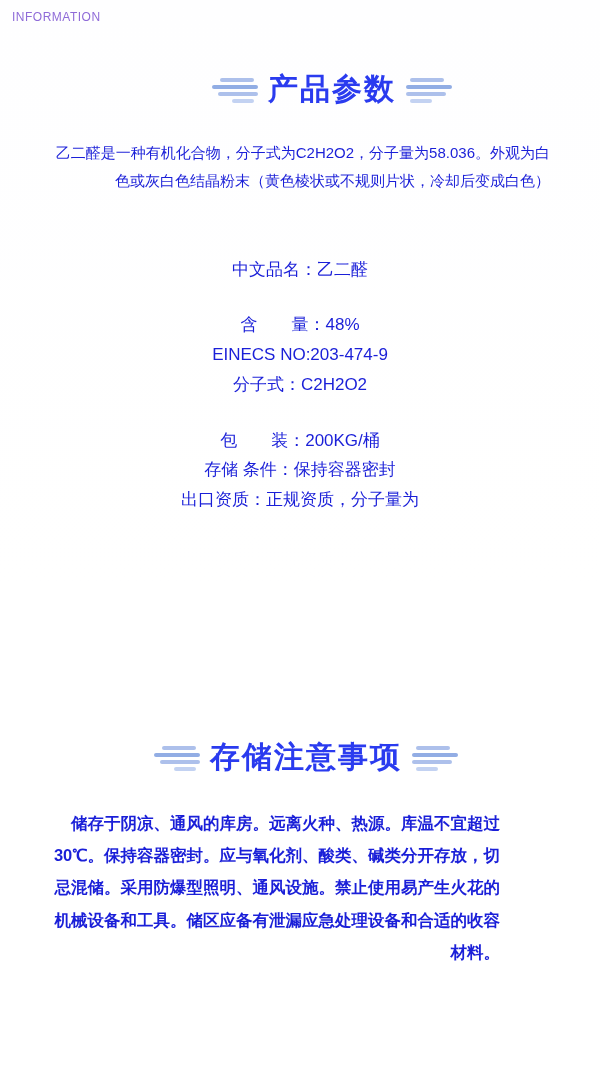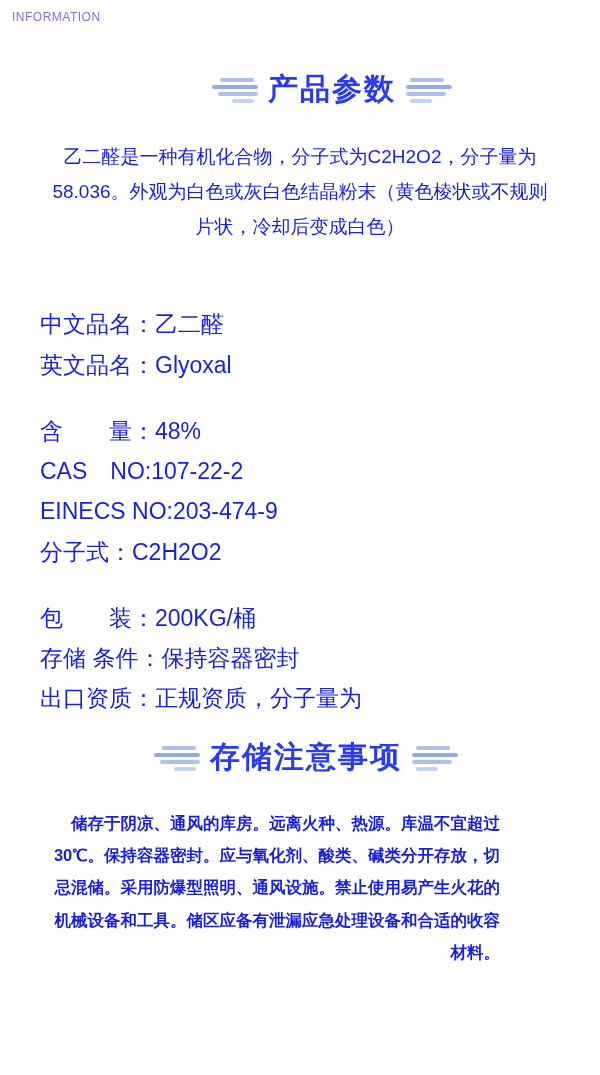--- a/index.html
+++ b/index.html
@@ -82,31 +82,32 @@
   
   #section-product {
     position: absolute;
     top: 72px;
     left: 0;
     width: 600px;
   }
   .intro {
     margin: 34px auto 0 auto;
     width: 500px;
-    text-align: center;
-    font-size: 19px;
+    text-align: right;
+    font-size: 15px;
     line-height: 1.85;
     color: #1a1fd8;
     font-family: "Liberation Sans", sans-serif;
   }
   .spec-block {
     margin: 60px auto 0 auto;
     width: 520px;
+    text-align: center;
     color: #1a1fd8;
-    font-size: 23px;
+    font-size: 17px;
     line-height: 1.75;
     font-family: "Liberation Sans", sans-serif;
   }
   .spec-group { margin-bottom: 26px; }
   .spec-group:last-child { margin-bottom: 10px; }
   .spec-line { white-space: pre; }
 
   
   #section-storage {
     position: absolute;
@@ -151,26 +152,24 @@
         </span>
       </div>
     </div>
 
     <div class="intro">乙二醛是一种有机化合物，分子式为C2H2O2，分子量为58.036。外观为白色或灰白色结晶粉末（黄色棱状或不规则片状，冷却后变成白色）</div>
 
     <div class="spec-block">
 
       <div class="spec-group">
         <div class="spec-line">中文品名：乙二醛</div>
-        <div class="spec-line">英文品名：Glyoxal</div>
       </div>
 
       <div class="spec-group">
         <div class="spec-line">含　　量：48%</div>
-        <div class="spec-line">CAS　NO:107-22-2</div>
         <div class="spec-line">EINECS NO:203-474-9</div>
         <div class="spec-line">分子式：C2H2O2</div>
       </div>
 
       <div class="spec-group">
         <div class="spec-line">包　　装：200KG/桶</div>
         <div class="spec-line">存储 条件：保持容器密封</div>
         <div class="spec-line">出口资质：正规资质，分子量为</div>
       </div>
 

